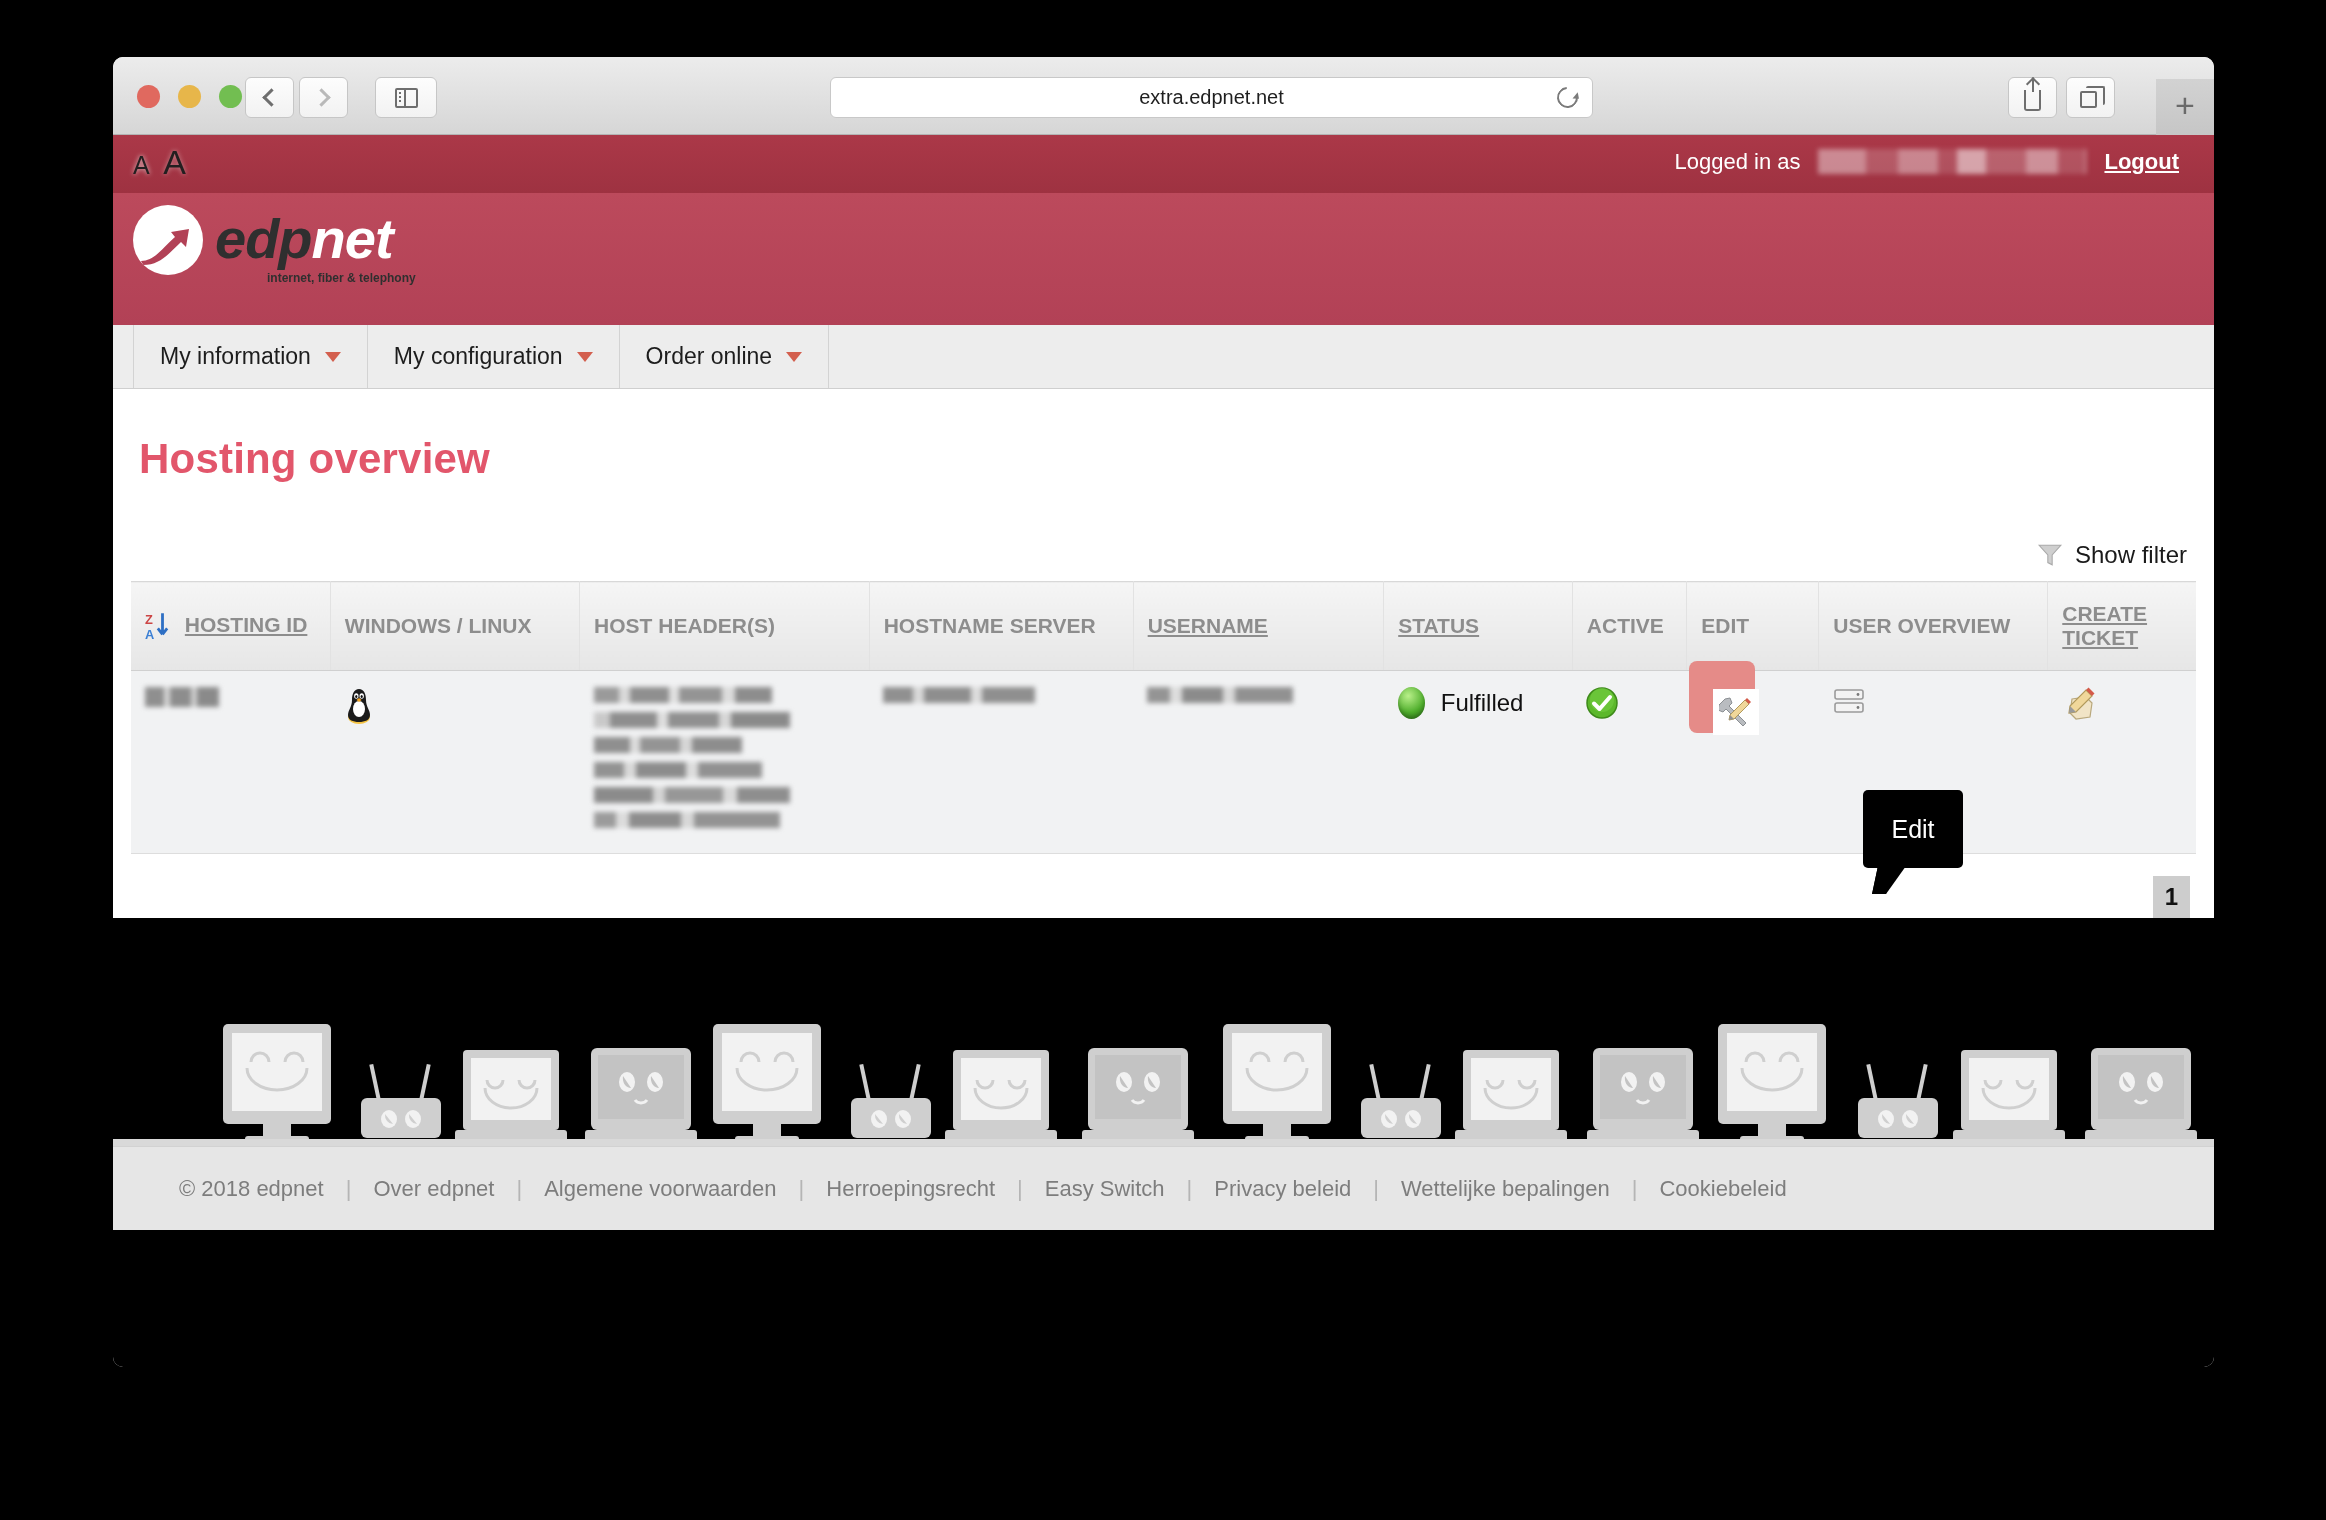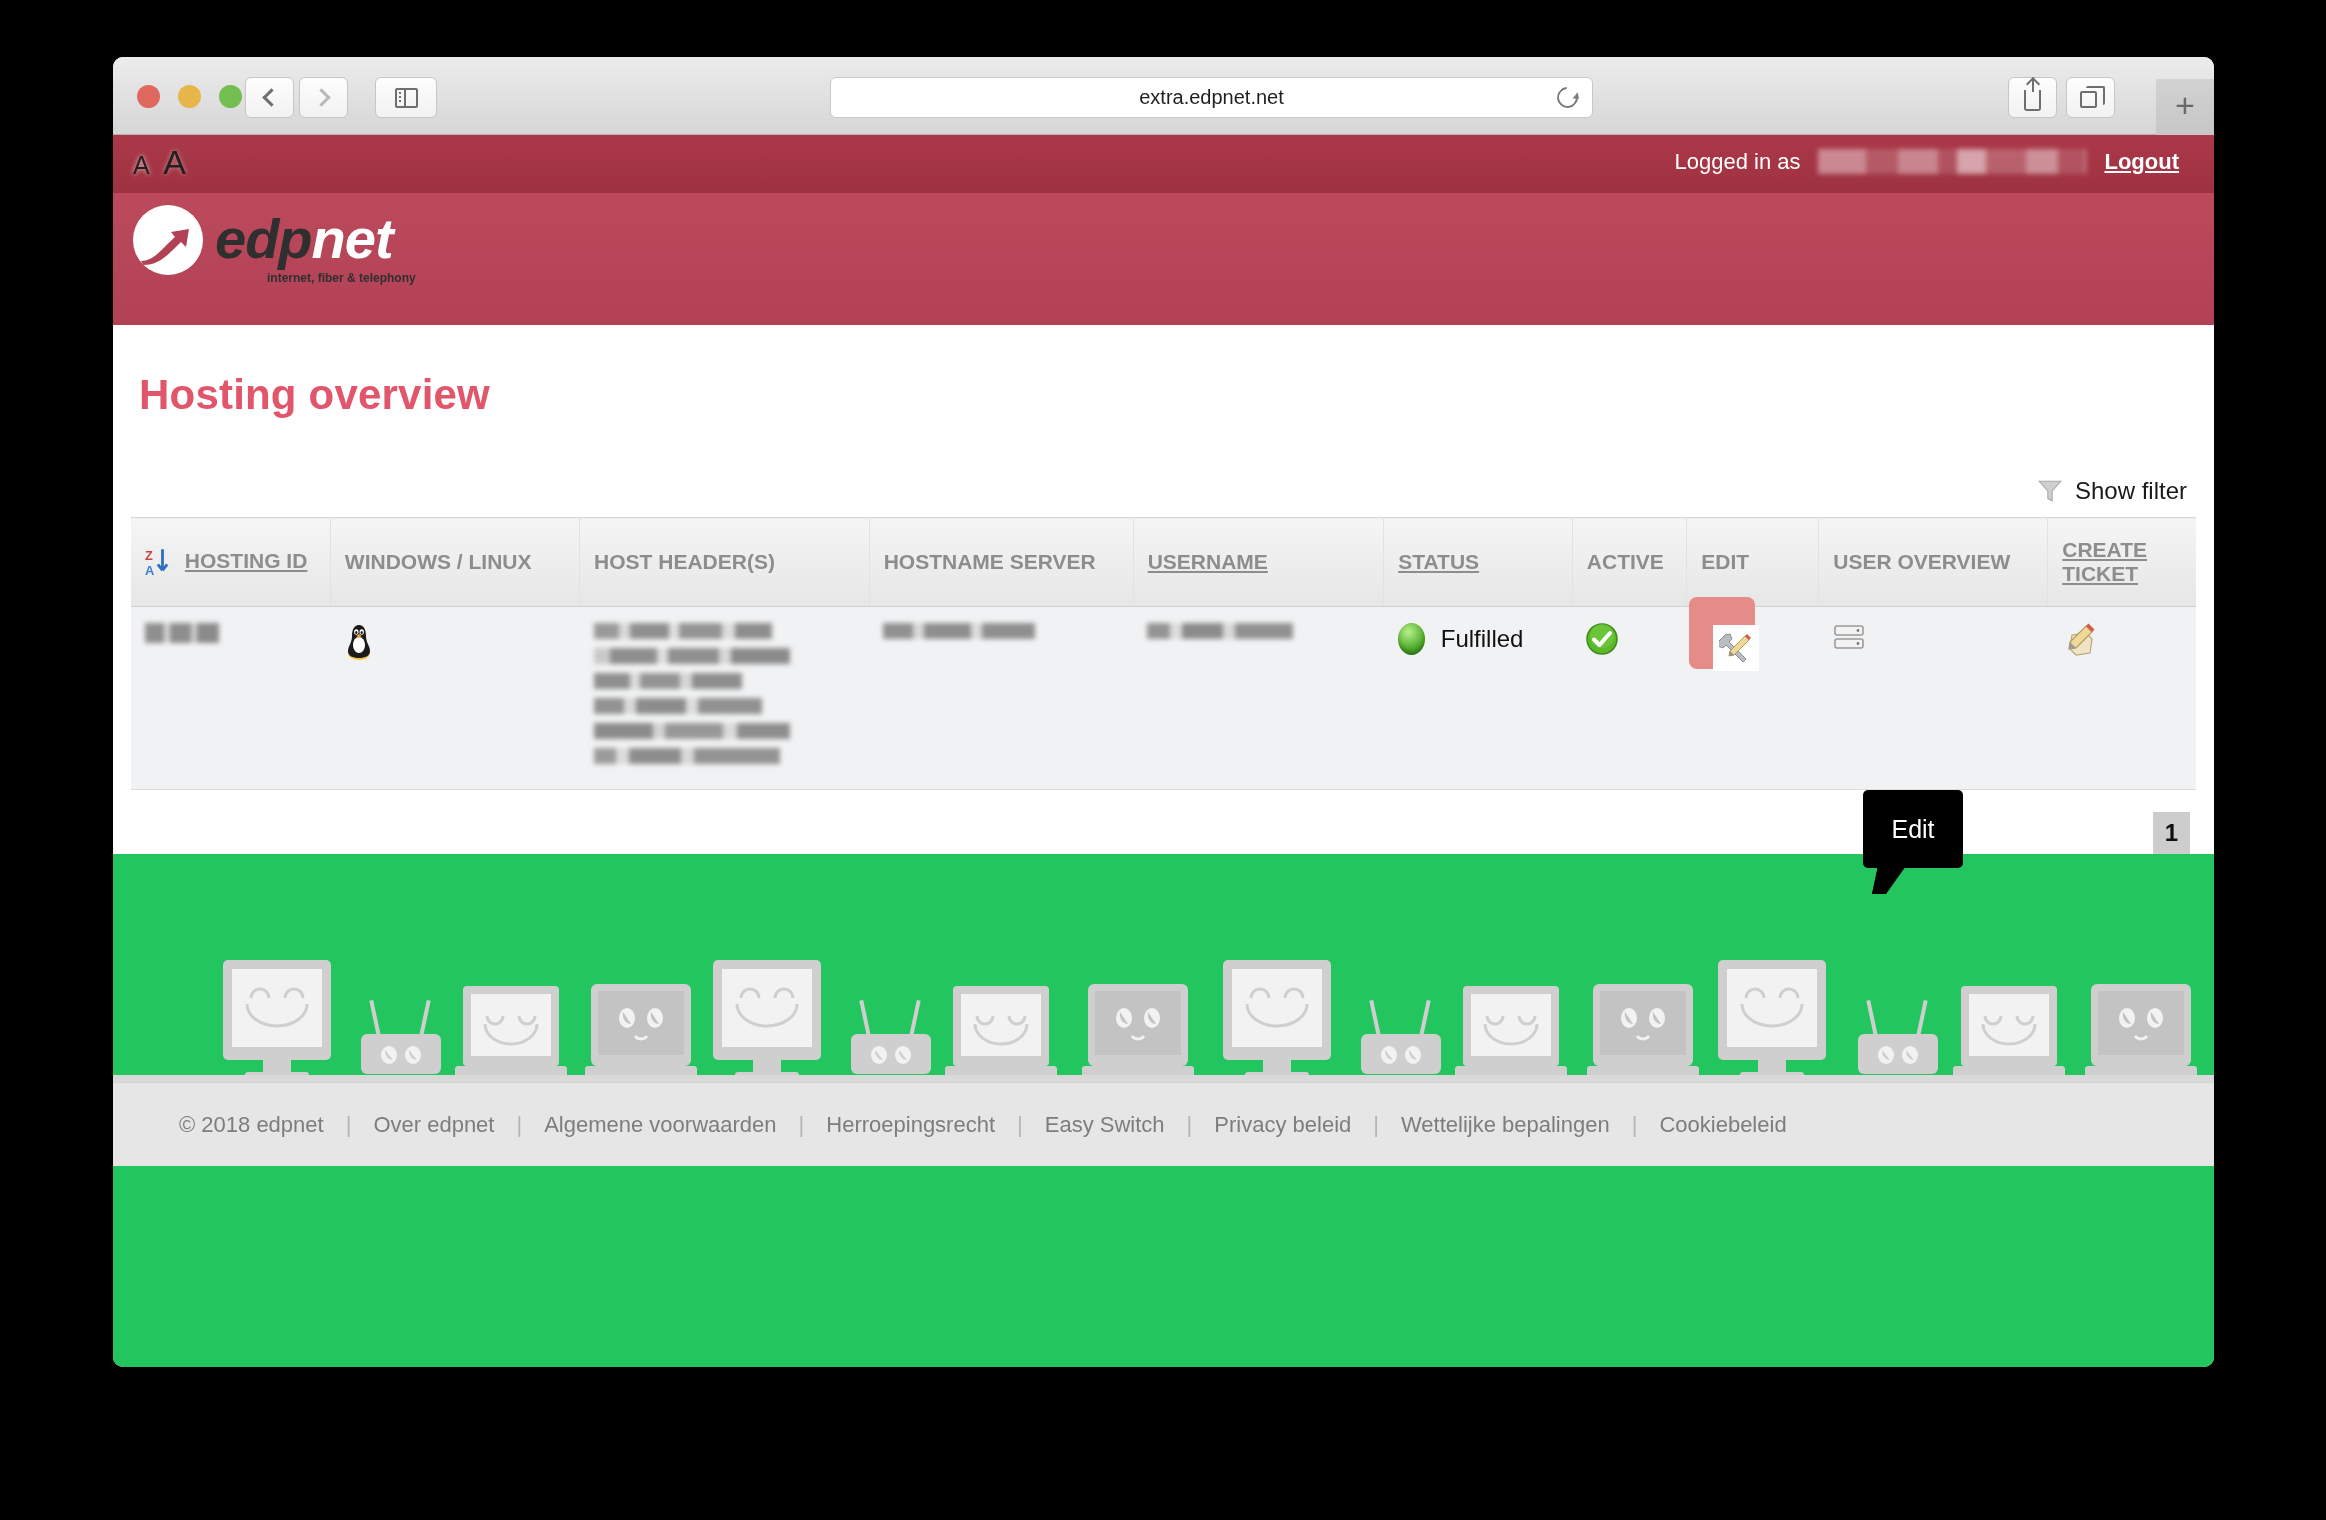--- a/index.html
+++ b/index.html
@@ -68,21 +68,21 @@
   .tabs-ico { width: 17px; height: 17px; border: 2.4px solid #6e6e6e; border-radius: 2px; position: relative; margin:3px 4px 0 0; }
   .tabs-ico:before { content:""; position:absolute; left:4px; top:-7px; width:17px; height:17px; border:2.4px solid #6e6e6e; border-radius:2px; border-bottom:none; border-left:none; }
   .newtab {
     position: absolute; right: 0; top: 22px; width: 58px; height: 56px;
     background: linear-gradient(#d2d2d2,#c6c6c6);
     display: flex; align-items: flex-start; justify-content: center; padding-top: 9px;
     font-size: 34px; color: #6a6a6a; line-height: 1;
   }
 
   
-  .page { position: relative; height: 1232px; background: #22c55e; }
+  .page { position: relative; height: 1232px; background: #000000; }
 
   .topbar {
     height: 58px;
     background: linear-gradient(#ab3848, #9e3241);
     position: relative;
   }
   .sizeAs { position: absolute; left: 20px; top: 8px; color: #231f20; }
   .sizeAs .a1 { font-size: 25px; text-shadow: 0 0 5px rgba(255,255,255,.75); }
   .sizeAs .a2 { font-size: 34px; margin-left: 9px; text-shadow: 0 0 5px rgba(255,255,255,.45); }
   .loggedin {
@@ -271,20 +271,34 @@
         </div>
         <div class="logo-words">
           <div class="logo-edpnet">
             <span class="logo-edp">edp</span><span class="logo-net">net</span>
           </div>
           <div class="logo-tag">internet, fiber &amp; telephony</div>
         </div>
       </div>
     </div>
 
+    <div class="navbar">
+      <div class="navitem">
+        <span>My information</span>
+        <span class="caret"></span>
+      </div>
+      <div class="navitem">
+        <span>My configuration</span>
+        <span class="caret"></span>
+      </div>
+      <div class="navitem">
+        <span>Order online</span>
+        <span class="caret"></span>
+      </div>
+    </div>
 
     <div class="content">
 
       <div class="h1">Hosting overview</div>
 
       <div class="filterbar">
         <svg class="funnel" viewBox="0 0 24 24">
           <path d="M2 3 H22 L14 12 V21 L10 19 V12 Z" fill="#cfcfcf" stroke="#a9a9a9" stroke-width="1"></path>
         </svg>
         <span class="filtertext">Show filter</span>

